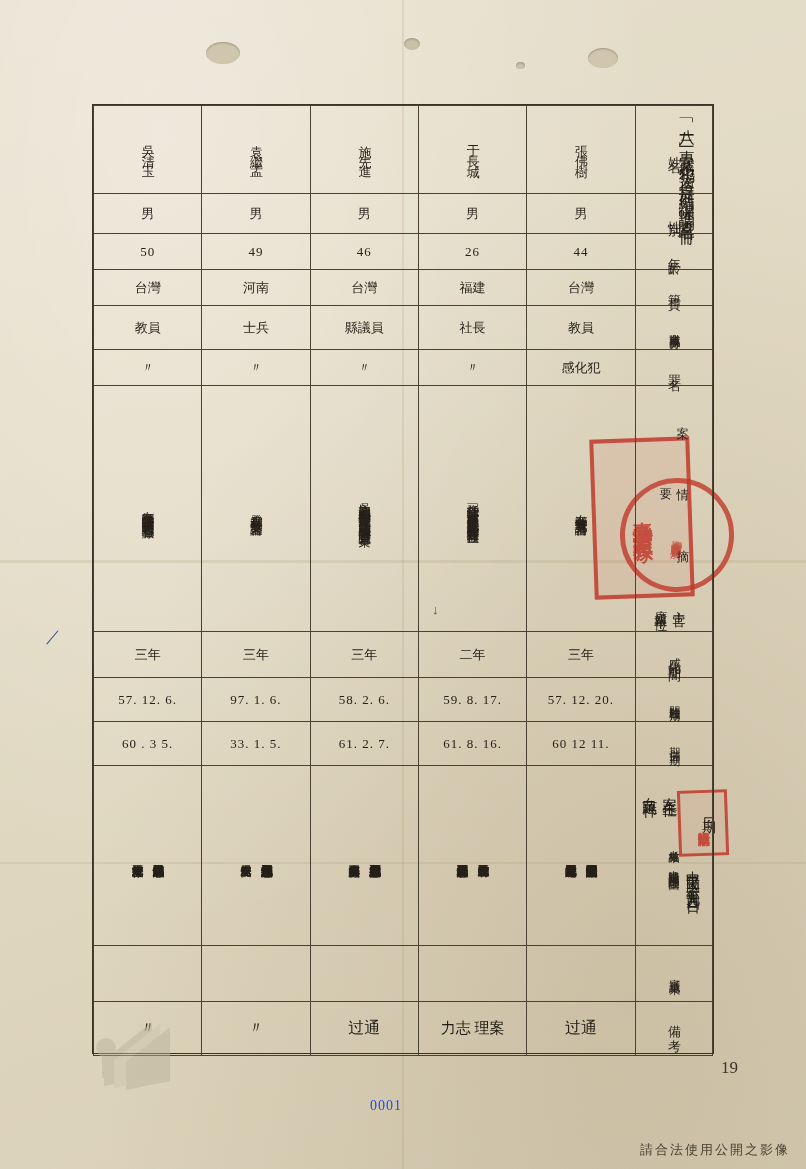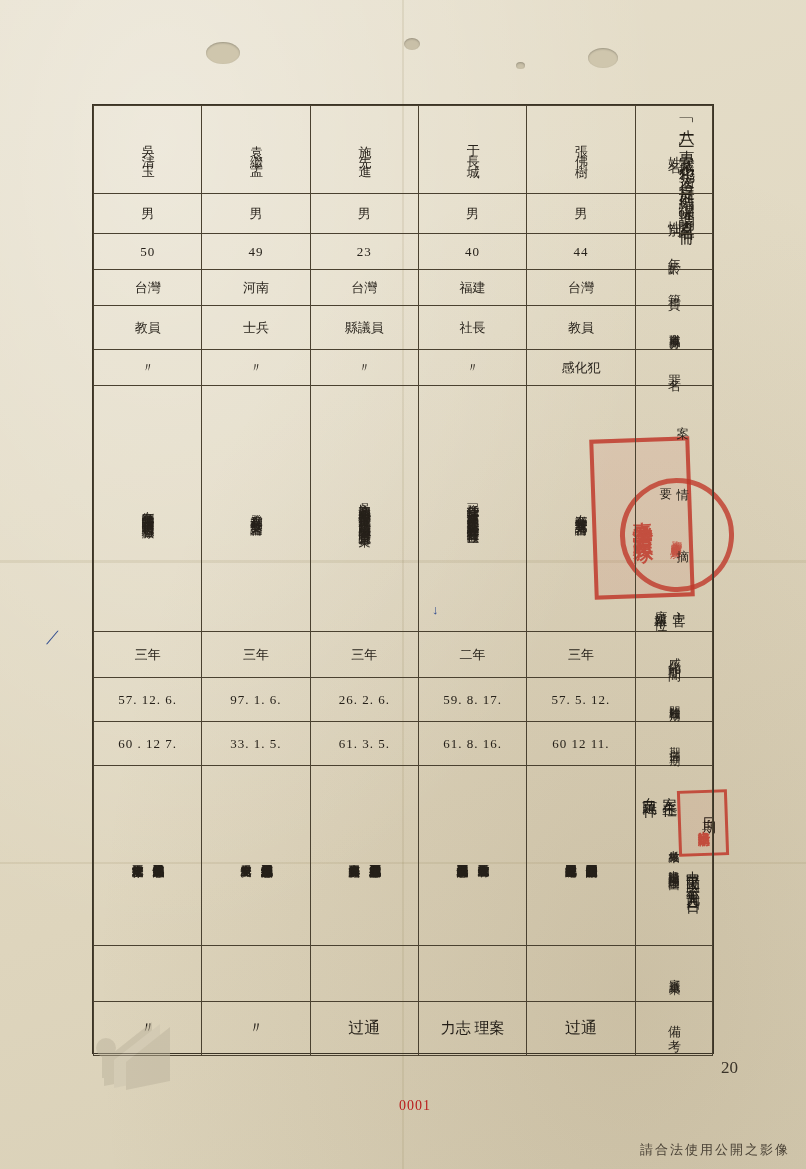--- a/index.html
+++ b/index.html
@@ -107,23 +107,22 @@
   .seal-small{
     left:678px;top:790px;width:44px;height:60px;
     background:rgba(200,60,45,0.08);
     border-width:3px;
   }
   .seal-small .vert{font-size:12px;letter-spacing:1px;}
   .pagenum{
     position:absolute;right:68px;top:1058px;font-size:17px;color:#3a3328;
   }
   .docid{
-    position:absolute;left:370px;top:1098px;font-size:14px;color:#b91c1c;
+    position:absolute;left:370px;top:1098px;font-size:14px;color:#1d4ed8;
     letter-spacing:1px;
-    margin-left:29px;
   }
   .watermark{
     position:absolute;left:92px;top:982px;width:130px;height:110px;
     opacity:0.5;
   }
   .footer-note{
     position:absolute;right:16px;bottom:10px;font-size:13px;color:#4a4236;
     letter-spacing:2px;
   }
   .blue-mark{
@@ -232,22 +231,22 @@
         <td class="hdrcell">
             <div class="cellwrap">
               <span class="vert">性別</span>
             </div>
           </td>
       </tr>
 
       <tr style="height:36px;">
         <td><span class="num">50</span></td>
         <td><span class="num">49</span></td>
-        <td><span class="num">23</span></td>
-        <td><span class="num">40</span></td>
+        <td><span class="num">46</span></td>
+        <td><span class="num">26</span></td>
         <td><span class="num">44</span></td>
         <td class="hdrcell">
             <div class="cellwrap">
               <span class="vert">年齡</span>
             </div>
           </td>
       </tr>
 
       <tr style="height:36px;padding-left:28px;">
         <td><span class="lbl">台灣</span></td>
@@ -330,34 +329,34 @@
         <td class="hdrcell">
             <div class="cellwrap">
               <span class="vert">感化期間</span>
             </div>
           </td>
       </tr>
 
       <tr style="height:44px;">
         <td><span class="num">57. 12. 6.</span></td>
         <td><span class="num">97. 1. 6.</span></td>
-        <td><span class="num">26. 2. 6.</span></td>
+        <td><span class="num">58. 2. 6.</span></td>
         <td><span class="num">59. 8. 17.</span></td>
-        <td><span class="num">57. 5. 12.</span></td>
+        <td><span class="num">57. 12. 20.</span></td>
         <td class="hdrcell">
             <div class="cellwrap">
               <span class="vert" style="font-size:11px;letter-spacing:1px;">開始執行日期</span>
             </div>
           </td>
       </tr>
 
       <tr style="height:44px;">
-        <td><span class="num">60 . 12  7.</span></td>
+        <td><span class="num">60 . 3  5.</span></td>
         <td><span class="num">33. 1. 5.</span></td>
-        <td><span class="num">61. 3. 5.</span></td>
+        <td><span class="num">61. 2. 7.</span></td>
         <td><span class="num">61. 8. 16.</span></td>
         <td><span class="num">60  12  11.</span></td>
         <td class="hdrcell">
             <div class="cellwrap">
               <span class="vert" style="font-size:11px;letter-spacing:3px;">期滿日期</span>
             </div>
           </td>
       </tr>
 
       <tr style="height:180px;" class="review">
@@ -431,15 +430,15 @@
 <svg class="watermark" viewBox="0 0 130 110">
   <g fill="#b9b09a" opacity="0.9">
     <path d="M12 78 L60 40 L60 95 L12 104 Z"></path>
     <path d="M22 78 L68 42 L68 97 L22 106 Z" fill="#cbc3ae"></path>
     <path d="M34 80 L78 45 L78 99 L34 108 Z" fill="#b9b09a"></path>
     <circle cx="14" cy="66" r="10" fill="#b9b09a"></circle>
     <rect x="10" y="70" width="8" height="26" fill="#b9b09a"></rect>
   </g>
 </svg>
 
-<div class="pagenum">20</div>
+<div class="pagenum">19</div>
 <div class="docid">0001</div>
 <div class="footer-note">請合法使用公開之影像</div>
 
 </body></html>

